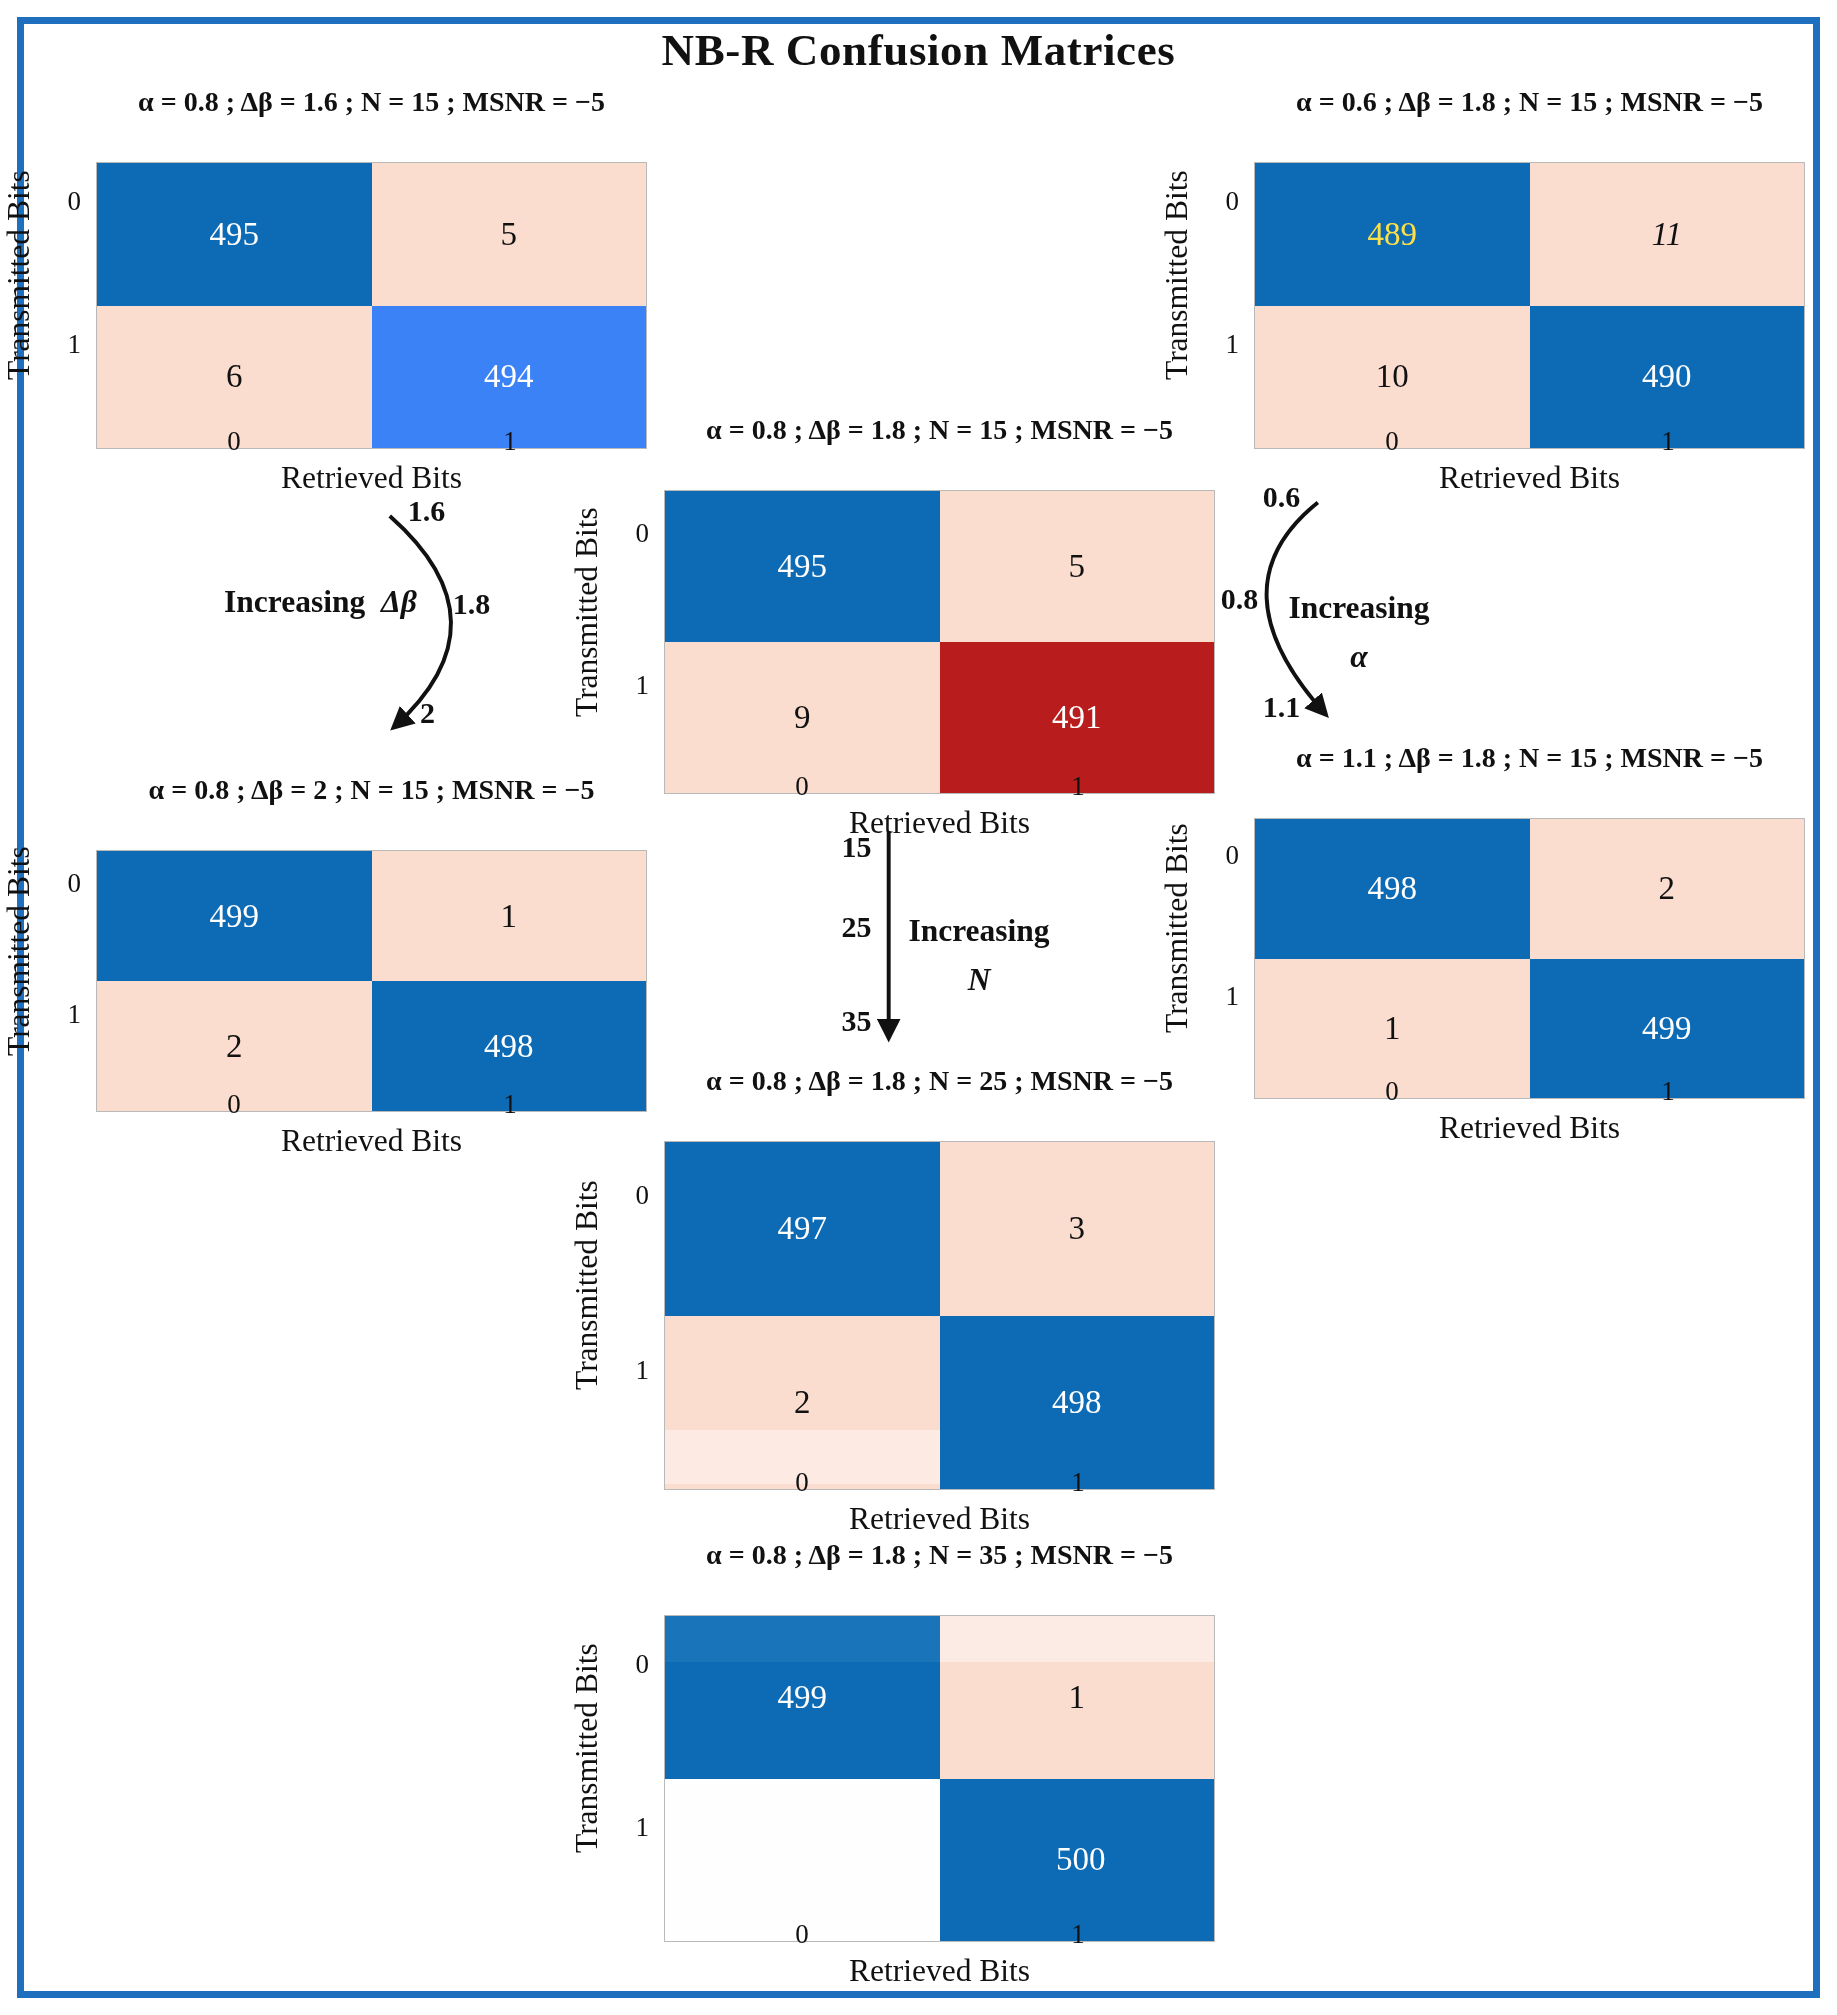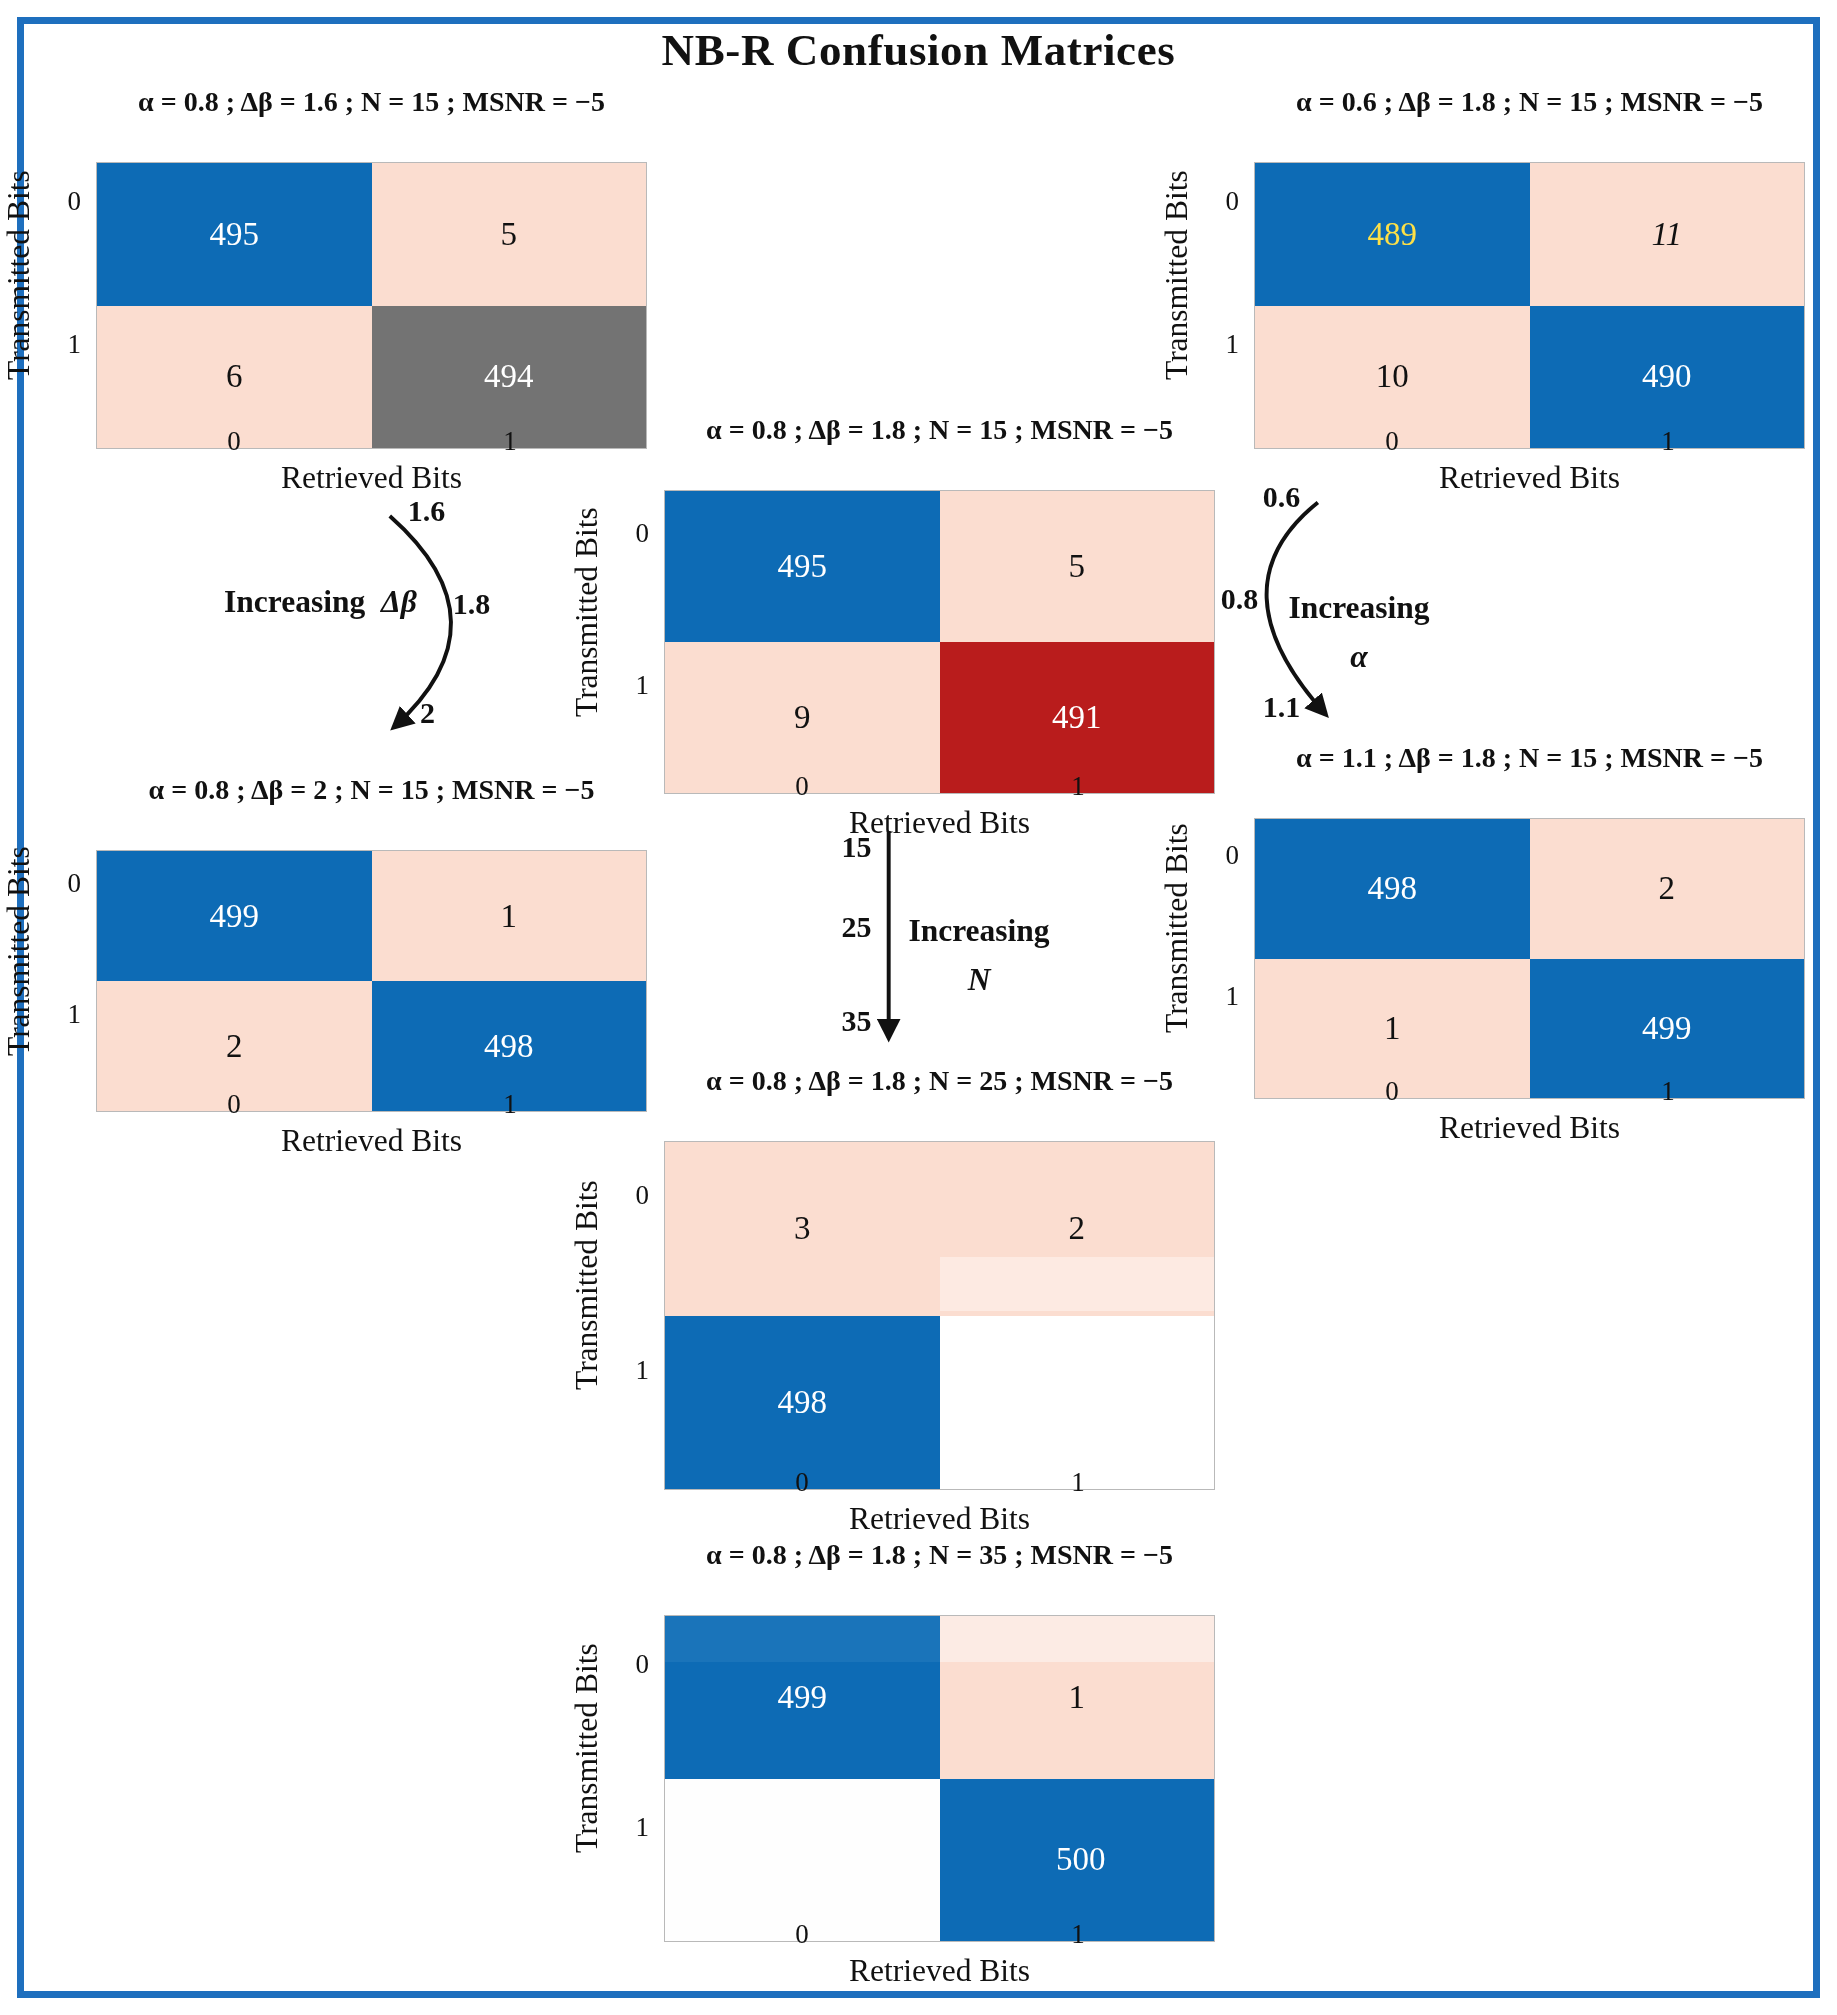--- a/index.html
+++ b/index.html
@@ -63,21 +63,21 @@
 
 <div class="matrix" style="left:96px; top:132px; --gh:287px;">
   <div class="m-title">α = 0.8 ; Δβ = 1.6 ; N = 15 ; MSNR = −5</div>
   <div class="m-ylabel">Transmitted Bits</div>
   <div class="m-ytick t0">0</div>
   <div class="m-ytick t1">1</div>
   <div class="m-grid">
     <div class="cell" style="background: rgb(13, 107, 181); color: rgb(255, 255, 255);">495</div>
     <div class="cell" style="background: rgb(251, 221, 208); color: rgb(17, 17, 17);">5</div>
     <div class="cell" style="background: rgb(251, 221, 208); color: rgb(17, 17, 17);">6</div>
-    <div class="cell" style="background: #737373; color: rgb(255, 255, 255);">494</div>
+    <div class="cell" style="background: #3b82f6; color: rgb(255, 255, 255);">494</div>
   </div>
   <div class="m-xtick x0">0</div>
   <div class="m-xtick x1">1</div>
   <div class="m-xlabel">Retrieved Bits</div>
 </div>
 
 <div class="matrix" style="left:1254px; top:132px; --gh:287px;">
   <div class="m-title">α = 0.6 ; Δβ = 1.8 ; N = 15 ; MSNR = −5</div>
   <div class="m-ylabel">Transmitted Bits</div>
   <div class="m-ytick t0">0</div>
@@ -140,20 +140,21 @@
   <div class="m-xtick x1">1</div>
   <div class="m-xlabel">Retrieved Bits</div>
 </div>
 
 <div class="matrix" style="left:664px; top:1111px; --gh:349px;">
   <div class="m-title">α = 0.8 ; Δβ = 1.8 ; N = 25 ; MSNR = −5</div>
   <div class="m-ylabel">Transmitted Bits</div>
   <div class="m-ytick t0">0</div>
   <div class="m-ytick t1">1</div>
   <div class="m-grid">
+    <div class="cell" style="background: rgb(13, 107, 181); color: rgb(255, 255, 255);">497</div>
     <div class="cell" style="background: rgb(251, 221, 208); color: rgb(17, 17, 17);">3</div>
     <div class="cell" style="background: linear-gradient(rgb(251, 221, 208) 0%, rgb(251, 221, 208) 66%, rgb(253, 234, 226) 66%, rgb(253, 234, 226) 97%, rgb(251, 221, 208) 97%); color: rgb(17, 17, 17);">2</div>
     <div class="cell" style="background: rgb(13, 107, 181); color: rgb(255, 255, 255);">498</div>
   </div>
   <div class="m-xtick x0">0</div>
   <div class="m-xtick x1">1</div>
   <div class="m-xlabel">Retrieved Bits</div>
 </div>
 
 <div class="matrix" style="left:664px; top:1585px; --gh:327px;">

